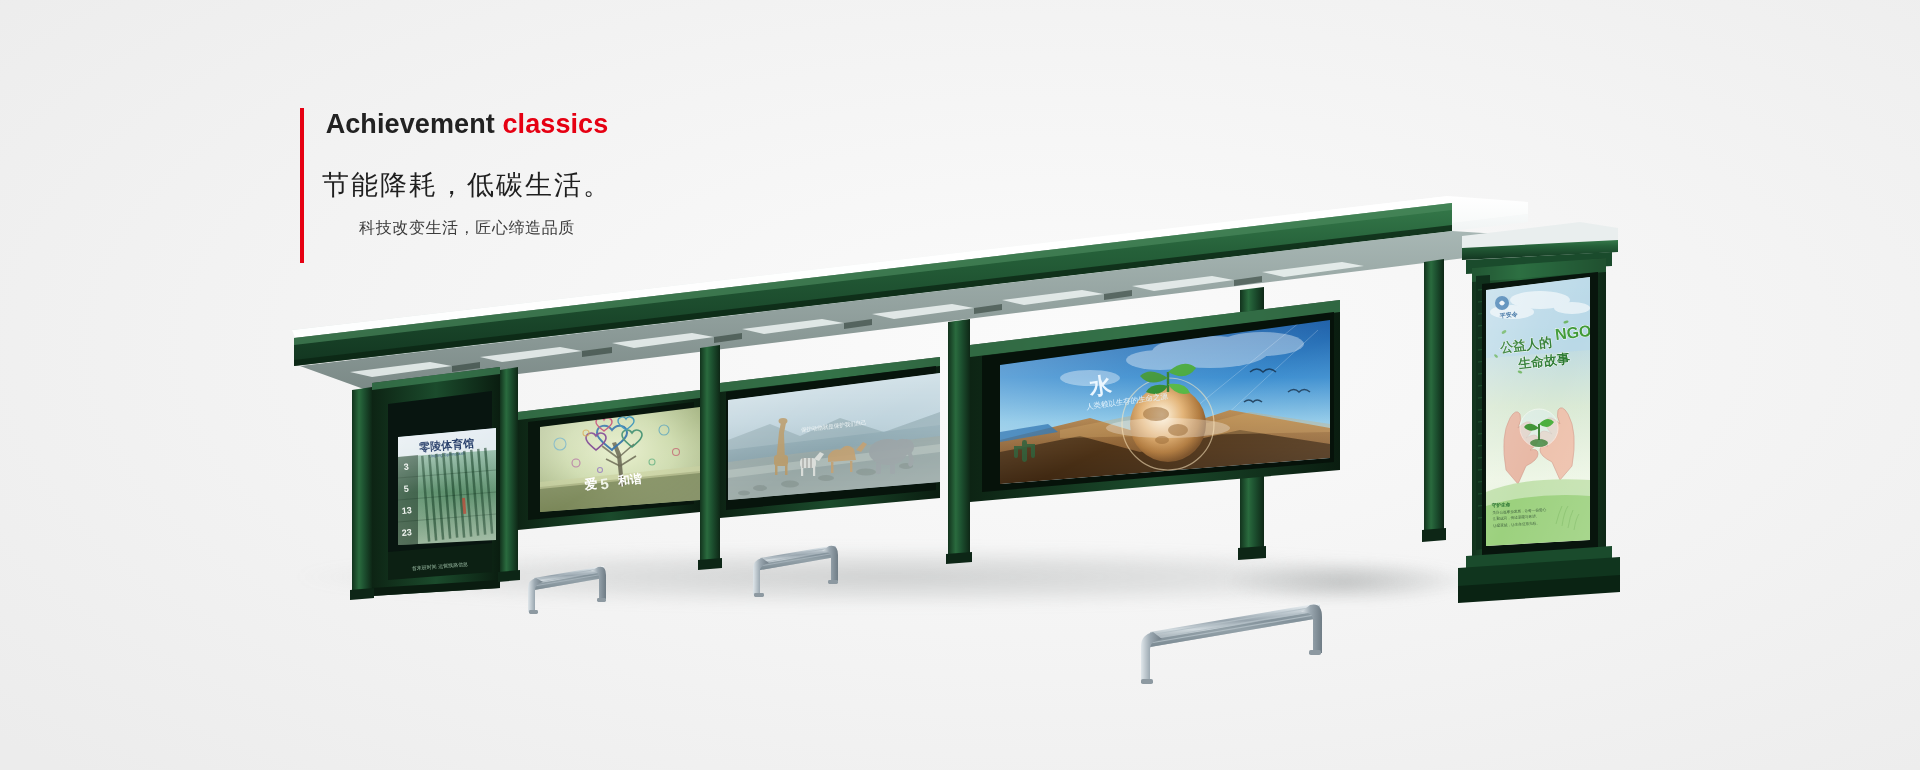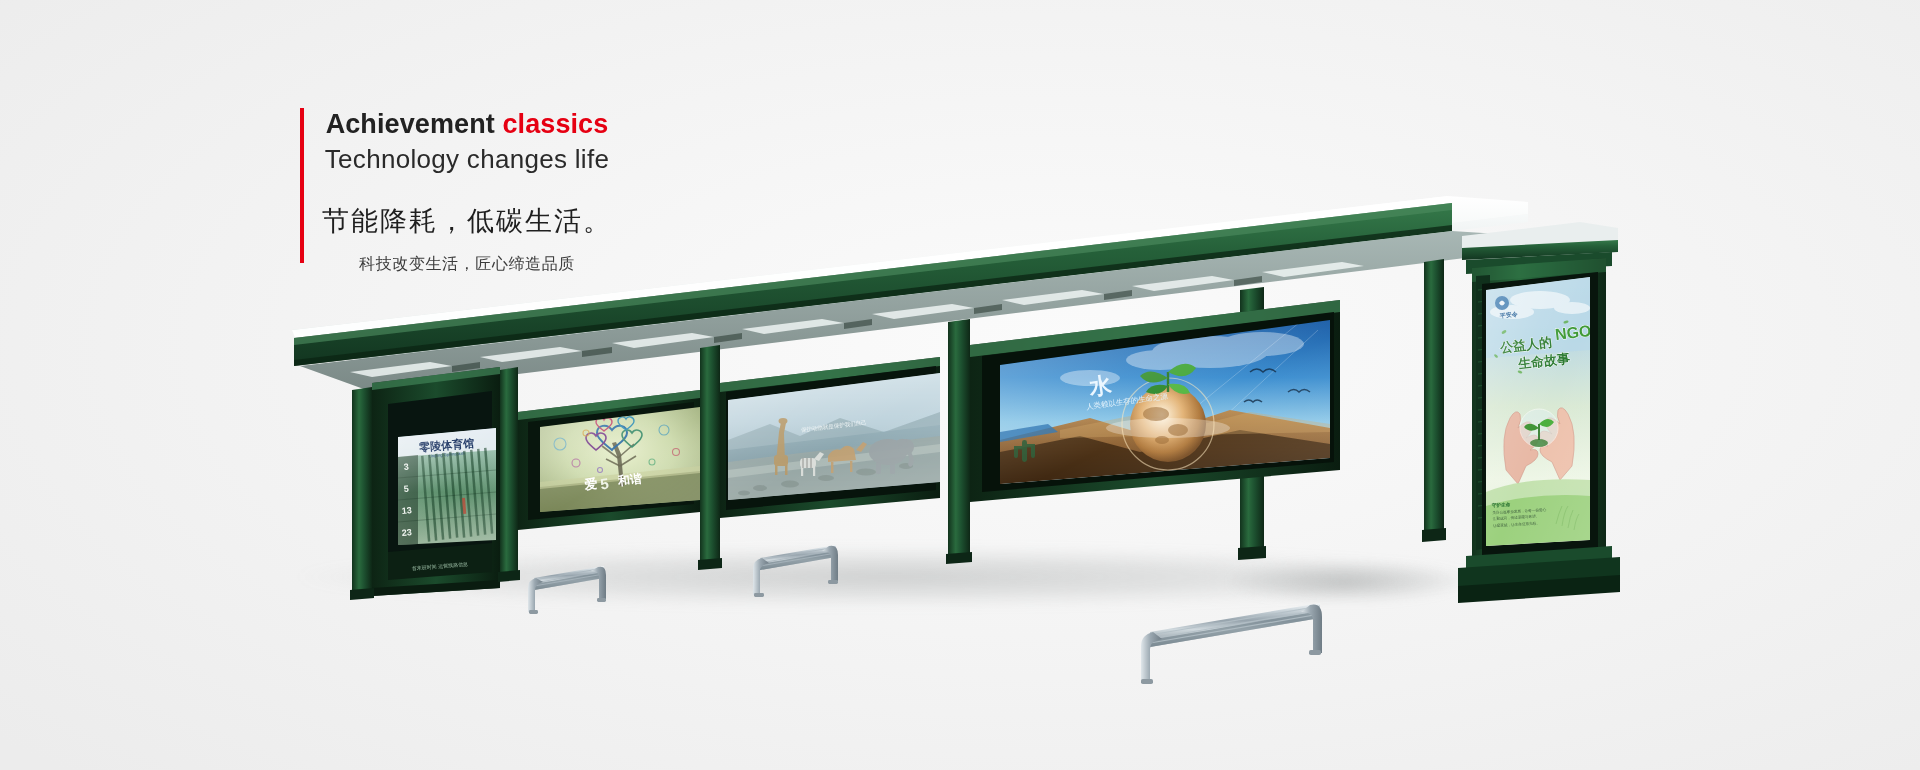--- a/index.html
+++ b/index.html
@@ -74,21 +74,20 @@
     filter: blur(5px);
   }
 </style>
 </head>
 <body>
 
 <div id="headline">
   <div class="rule"></div>
   <div class="lines">
     <div class="h-en1"><span>Achievement </span><span class="accent">classics</span></div>
-    <div class="h-en2">Technology changes life</div>
     <div class="h-cn1">节能降耗，低碳生活。</div>
     <div class="h-cn2">科技改变生活，匠心缔造品质</div>
   </div>
 </div>
 
 <div id="ground-shadow"></div>
 <div id="kiosk-shadow"></div>
 
 <div id="scene">
 <svg width="1920" height="770" viewBox="0 0 1920 770" xmlns="http://www.w3.org/2000/svg">

